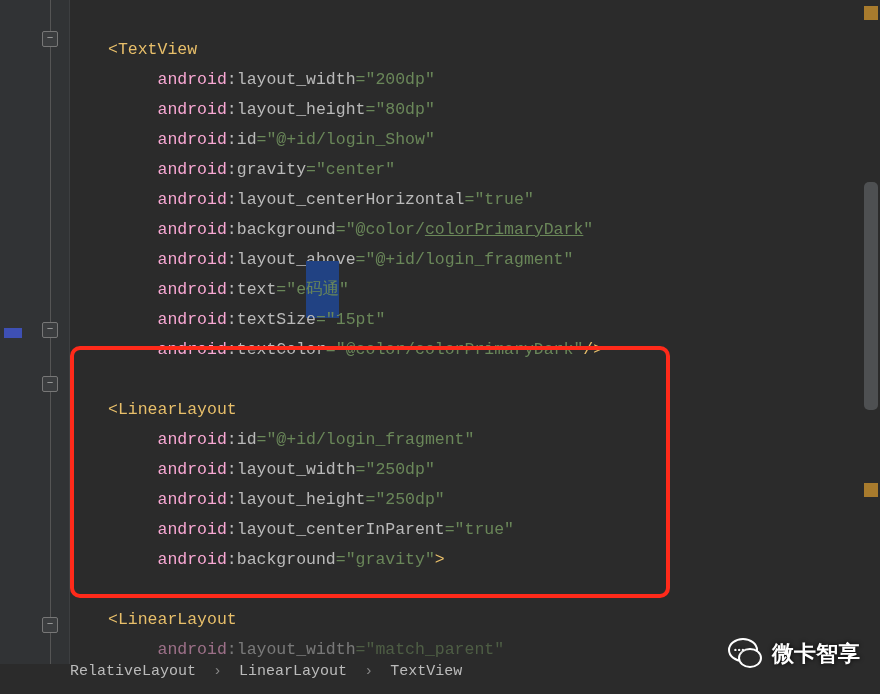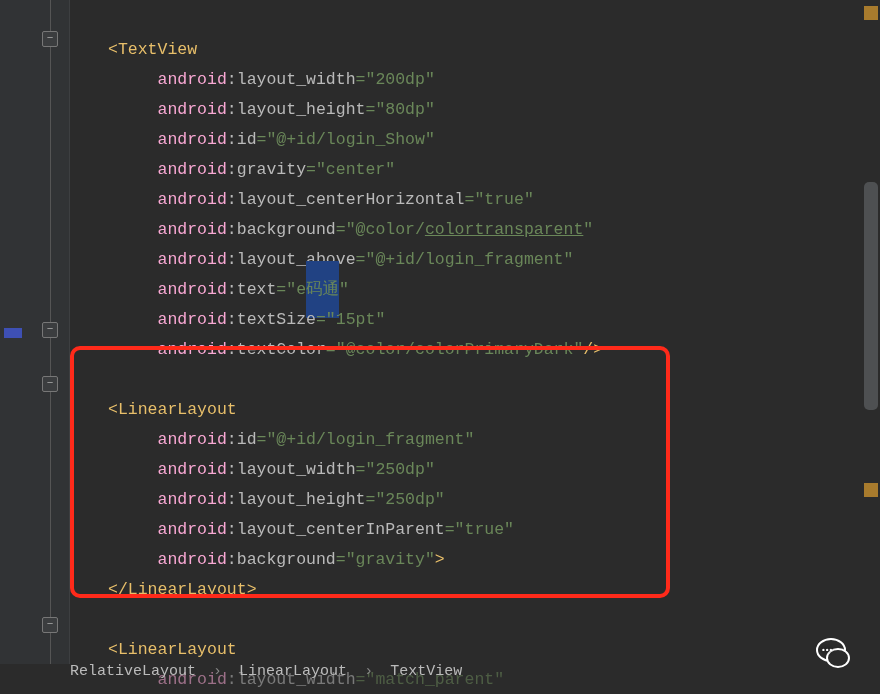--- a/index.html
+++ b/index.html
@@ -163,21 +163,21 @@
     <div class="line">     <span class="ns-color">android</span><span class="attr-color">:</span><span class="attr-color">layout_width</span><span class="eq-color">=</span><span class="val-color"><span>"</span><span>200dp</span><span>"</span></span></div>
 
     <div class="line">     <span class="ns-color">android</span><span class="attr-color">:</span><span class="attr-color">layout_height</span><span class="eq-color">=</span><span class="val-color"><span>"</span><span>80dp</span><span>"</span></span></div>
 
     <div class="line">     <span class="ns-color">android</span><span class="attr-color">:</span><span class="attr-color">id</span><span class="eq-color">=</span><span class="val-color"><span>"</span><span>@+id/login_Show</span><span>"</span></span></div>
 
     <div class="line">     <span class="ns-color">android</span><span class="attr-color">:</span><span class="attr-color">gravity</span><span class="eq-color">=</span><span class="val-color"><span>"</span><span>center</span><span>"</span></span></div>
 
     <div class="line">     <span class="ns-color">android</span><span class="attr-color">:</span><span class="attr-color">layout_centerHorizontal</span><span class="eq-color">=</span><span class="val-color"><span>"</span><span>true</span><span>"</span></span></div>
 
-    <div class="line">     <span class="ns-color">android</span><span class="attr-color">:</span><span class="attr-color">background</span><span class="eq-color">=</span><span class="val-color"><span>"</span><span>@color/</span><span class="underline">colortransparent</span><span>"</span></span></div>
+    <div class="line">     <span class="ns-color">android</span><span class="attr-color">:</span><span class="attr-color">background</span><span class="eq-color">=</span><span class="val-color"><span>"</span><span>@color/</span><span class="underline">colorPrimaryDark</span><span>"</span></span></div>
 
     <div class="line">     <span class="ns-color">android</span><span class="attr-color">:</span><span class="attr-color">layout_above</span><span class="eq-color">=</span><span class="val-color"><span>"</span><span>@+id/login_fragment</span><span>"</span></span></div>
 
     <div class="line">     <span class="ns-color">android</span><span class="attr-color">:</span><span class="attr-color">text</span><span class="eq-color">=</span><span class="val-color"><span>"</span><span>e</span></span><span class="sel-bg"><span class="val-color">码通</span></span><span class="val-color">"</span></div>
 
     <div class="line">     <span class="ns-color">android</span><span class="attr-color">:</span><span class="attr-color">textSize</span><span class="eq-color">=</span><span class="val-color"><span>"</span><span>15pt</span><span>"</span></span></div>
 
     <div class="line">     <span class="ns-color">android</span><span class="attr-color">:</span><span class="attr-color">textColor</span><span class="eq-color">=</span><span class="val-color"><span>"</span><span>@color/colorPrimaryDark</span><span>"</span></span><span class="slash-color">/&gt;</span></div>
 
     <div class="line"> </div>
@@ -187,21 +187,20 @@
     <div class="line">     <span class="ns-color">android</span><span class="attr-color">:</span><span class="attr-color">id</span><span class="eq-color">=</span><span class="val-color"><span>"</span><span>@+id/login_fragment</span><span>"</span></span></div>
 
     <div class="line">     <span class="ns-color">android</span><span class="attr-color">:</span><span class="attr-color">layout_width</span><span class="eq-color">=</span><span class="val-color"><span>"</span><span>250dp</span><span>"</span></span></div>
 
     <div class="line">     <span class="ns-color">android</span><span class="attr-color">:</span><span class="attr-color">layout_height</span><span class="eq-color">=</span><span class="val-color"><span>"</span><span>250dp</span><span>"</span></span></div>
 
     <div class="line">     <span class="ns-color">android</span><span class="attr-color">:</span><span class="attr-color">layout_centerInParent</span><span class="eq-color">=</span><span class="val-color"><span>"</span><span>true</span><span>"</span></span></div>
 
     <div class="line">     <span class="ns-color">android</span><span class="attr-color">:</span><span class="attr-color">background</span><span class="eq-color">=</span><span class="val-color"><span>"</span><span>gravity</span><span>"</span></span><span class="gt-color">&gt;</span></div>
 
-    <div class="line"><span class="tag-color"><span>&lt;/</span><span>LinearLayout</span><span>&gt;</span></span></div>
 
     <div class="line"> </div>
 
     <div class="line"><span class="tag-color"><span>&lt;</span><span>LinearLayout</span></span></div>
 
     <div class="line" style="opacity:0.55;">     <span class="ns-color">android</span><span class="attr-color">:</span><span class="attr-color">layout_width</span><span class="eq-color">=</span><span class="val-color"><span>"</span><span>match_parent</span><span>"</span></span></div>
 
   </div>
 
   <div class="highlight-box"></div>
@@ -220,15 +219,16 @@
     <span class="sep">›</span>
     <span class="crumb">TextView</span>
   </div>
 
   <div class="brand-logo">
     <div class="speech">
       <div class="bubble b1"></div>
       <div class="bubble b2"></div>
       <div class="dots">•••</div>
     </div>
+    <span>微卡智享</span>
   </div>
 
 </div>
 
 </body></html>

